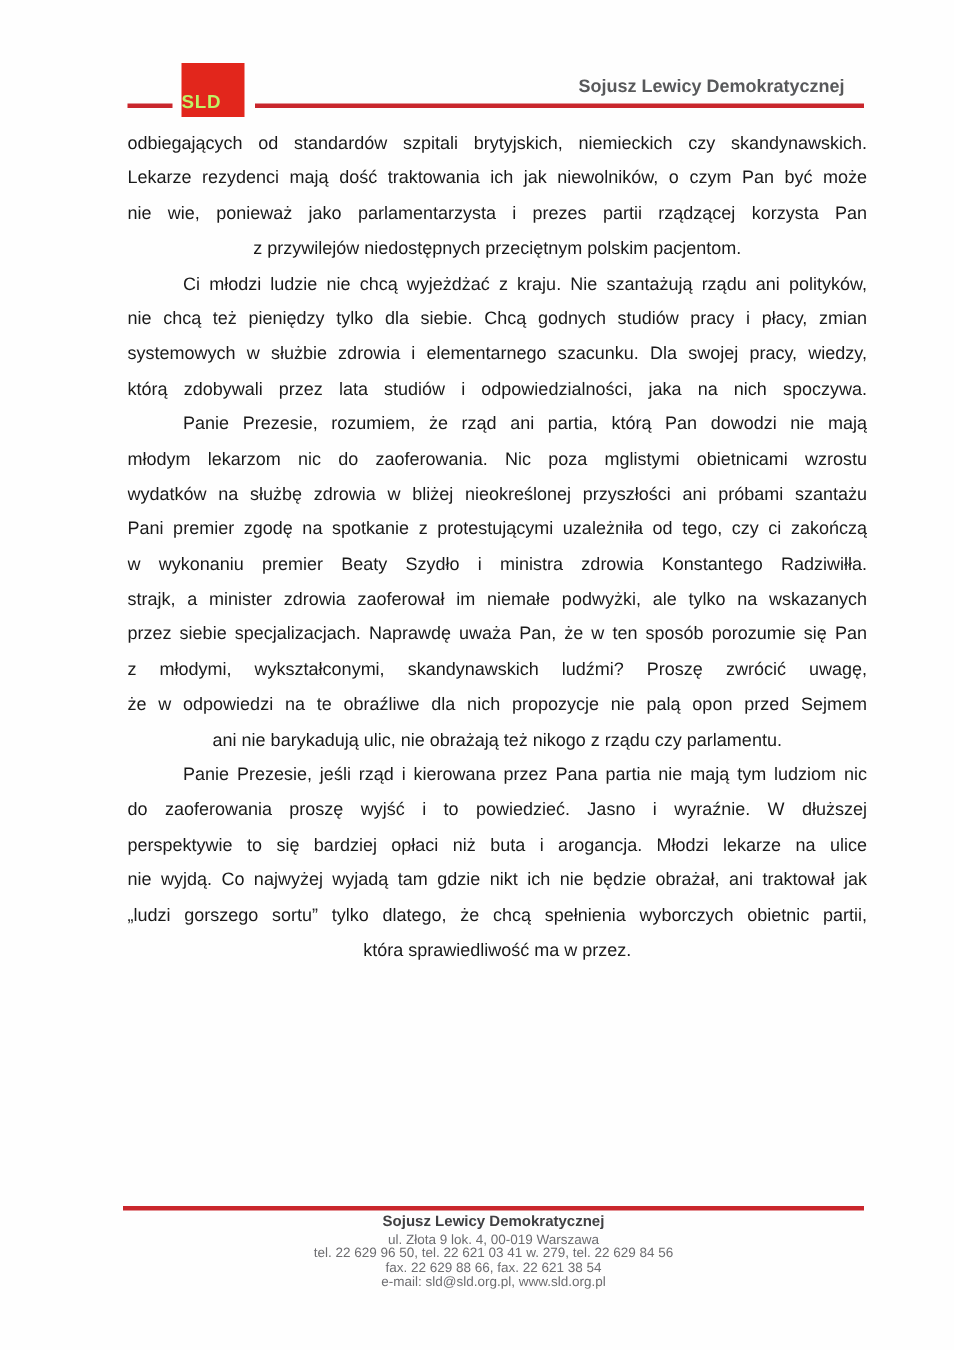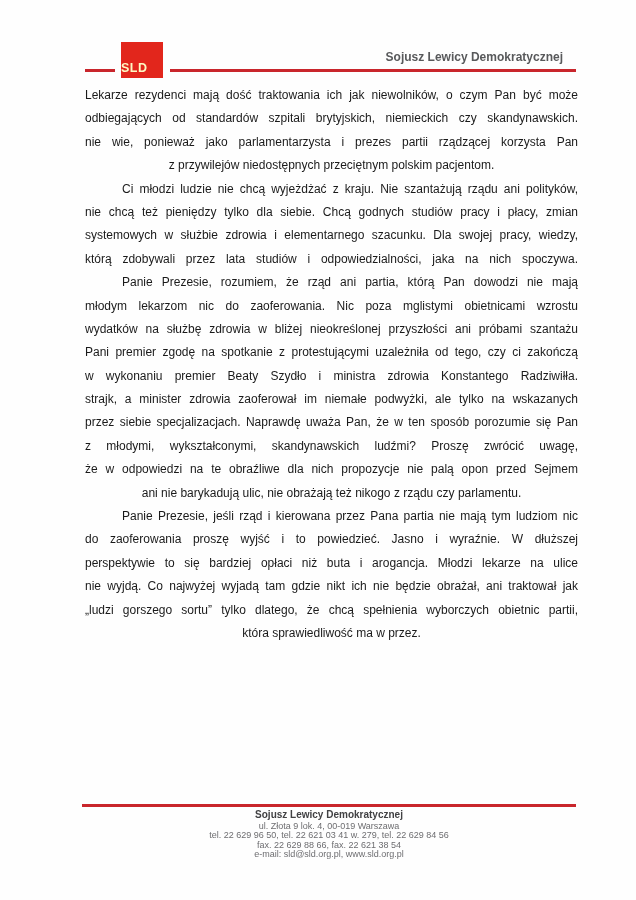--- a/index.html
+++ b/index.html
@@ -16,21 +16,21 @@
   
   .rule { position: absolute; height: 2.5px; background: #c9262c; }
   .rule-left  { left: 85px;  top: 69px; width: 30px; }
   .rule-right { left: 170px; top: 69px; width: 406px; }
   .logo {
     position: absolute; left: 121px; top: 42px;
     width: 42px; height: 36px; background: #e2261c;
   }
   .logo span {
     position: absolute; bottom: 3px; left: 0; right: 16px;
-    text-align: left; color: #fef9c3;
+    text-align: left; color: #bef264;
     font-weight: bold; font-size: 12.5px; letter-spacing: 0.5px;
   }
   .org-name {
     position: absolute; top: 50px; left: 170px; width: 393px;
     text-align: right; font-size: 12px; font-weight: 600; color: #58595b;
   }
 
   
   .body-text {
     position: absolute; left: 85px; top: 84px; width: 493px;
@@ -64,22 +64,22 @@
 <div class="page">
 
   <div class="rule rule-left"></div>
   <div class="logo">
     <span>SLD</span>
   </div>
   <div class="rule rule-right"></div>
   <div class="org-name">Sojusz Lewicy Demokratycznej</div>
 
   <main class="body-text" id="letter-body">
+      <div class="jline">odbiegających od standardów szpitali brytyjskich, niemieckich czy skandynawskich.</div>
       <div class="jline">Lekarze rezydenci mają dość traktowania ich jak niewolników, o czym Pan być może</div>
-      <div class="jline">odbiegających od standardów szpitali brytyjskich, niemieckich czy skandynawskich.</div>
       <div class="jline">nie wie, ponieważ jako parlamentarzysta i prezes partii rządzącej korzysta Pan</div>
       <div class="jline last">z przywilejów niedostępnych przeciętnym polskim pacjentom.</div>
       <div class="jline indent">Ci młodzi ludzie nie chcą wyjeżdżać z kraju. Nie szantażują rządu ani polityków,</div>
       <div class="jline">nie chcą też pieniędzy tylko dla siebie. Chcą godnych studiów pracy i płacy, zmian</div>
       <div class="jline">systemowych w służbie zdrowia i elementarnego szacunku. Dla swojej pracy, wiedzy,</div>
       <div class="jline">którą zdobywali przez lata studiów i odpowiedzialności, jaka na nich spoczywa.</div>
       <div class="jline indent">Panie Prezesie, rozumiem, że rząd ani partia, którą Pan dowodzi nie mają</div>
       <div class="jline">młodym lekarzom nic do zaoferowania. Nic poza mglistymi obietnicami wzrostu</div>
       <div class="jline">wydatków na służbę zdrowia w bliżej nieokreślonej przyszłości ani próbami szantażu</div>
       <div class="jline">Pani premier zgodę na spotkanie z protestującymi uzależniła od tego, czy ci zakończą</div>

